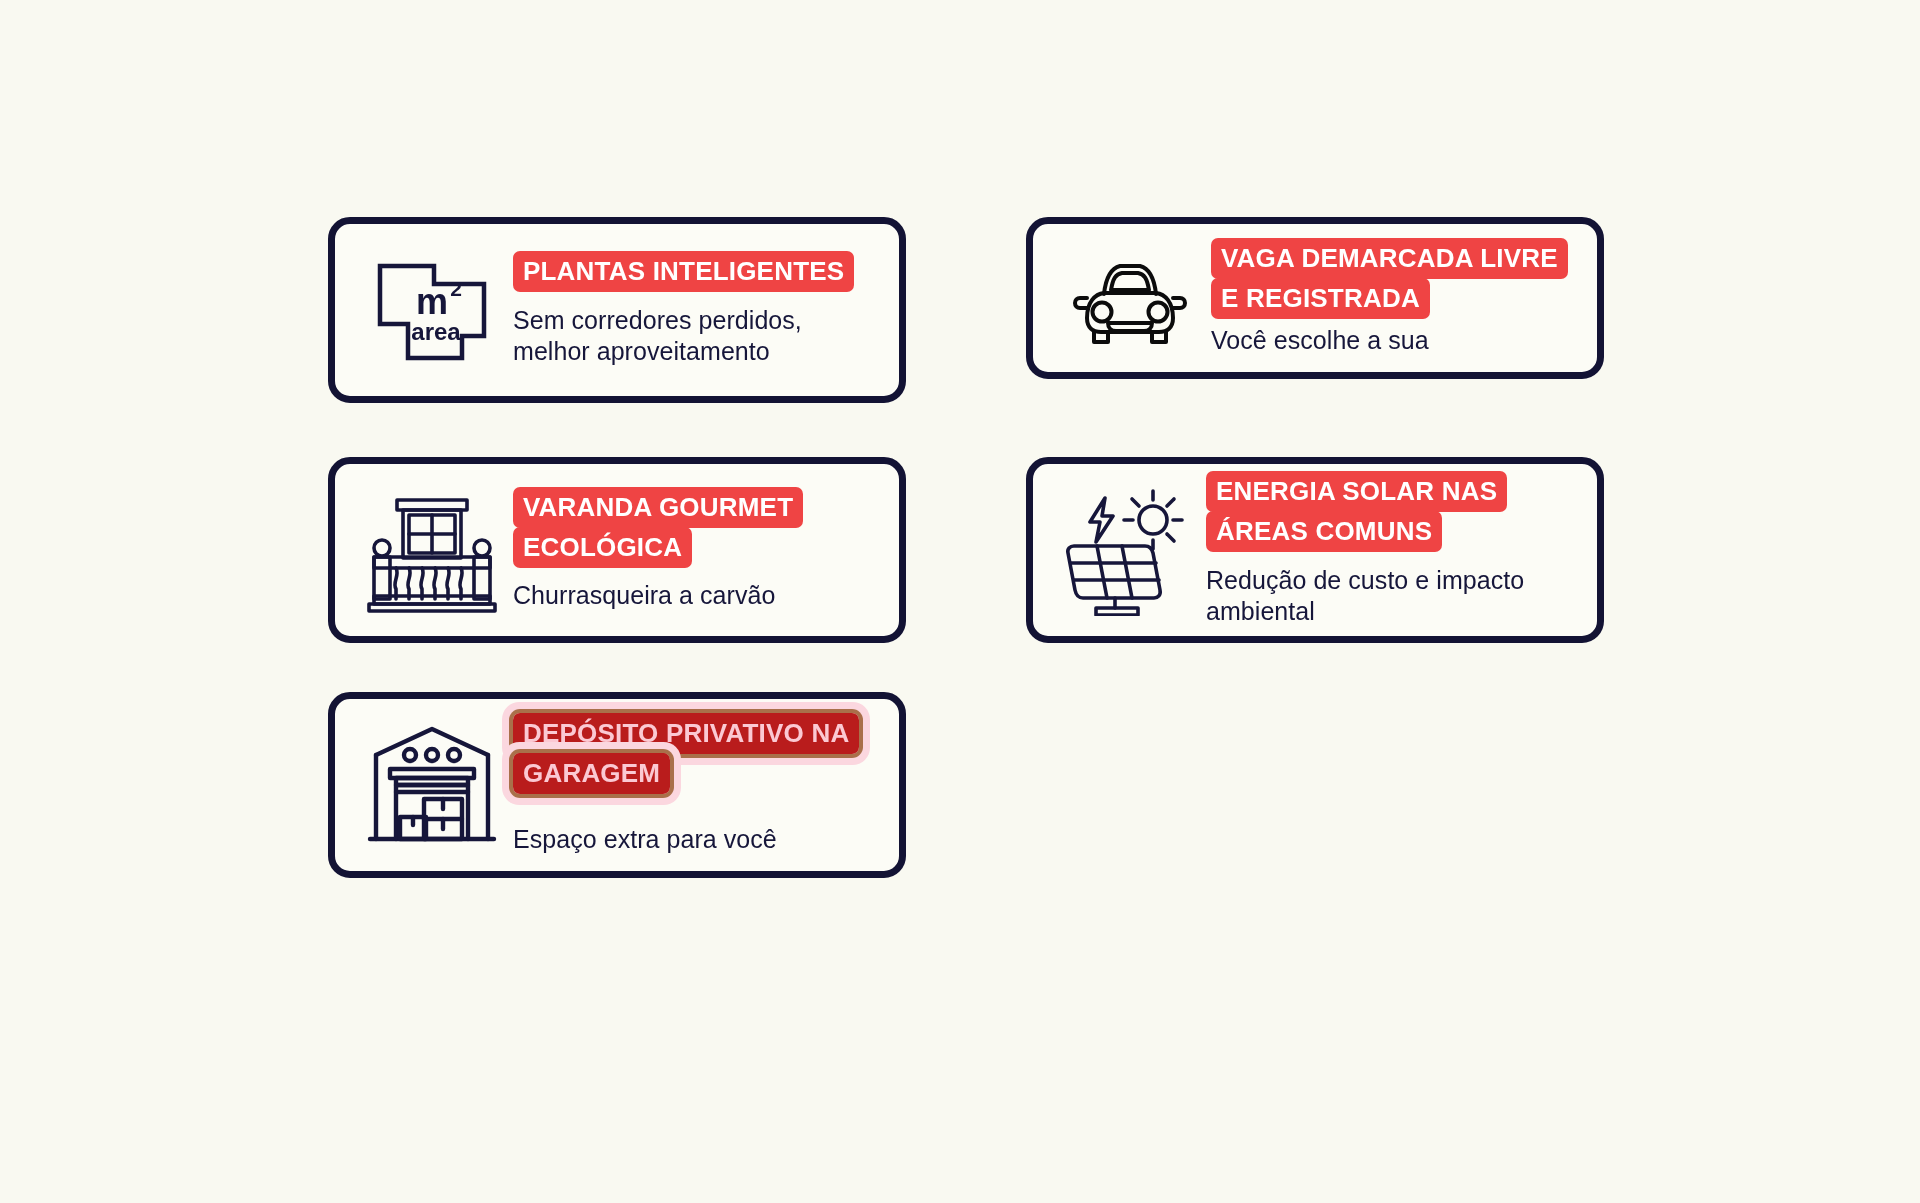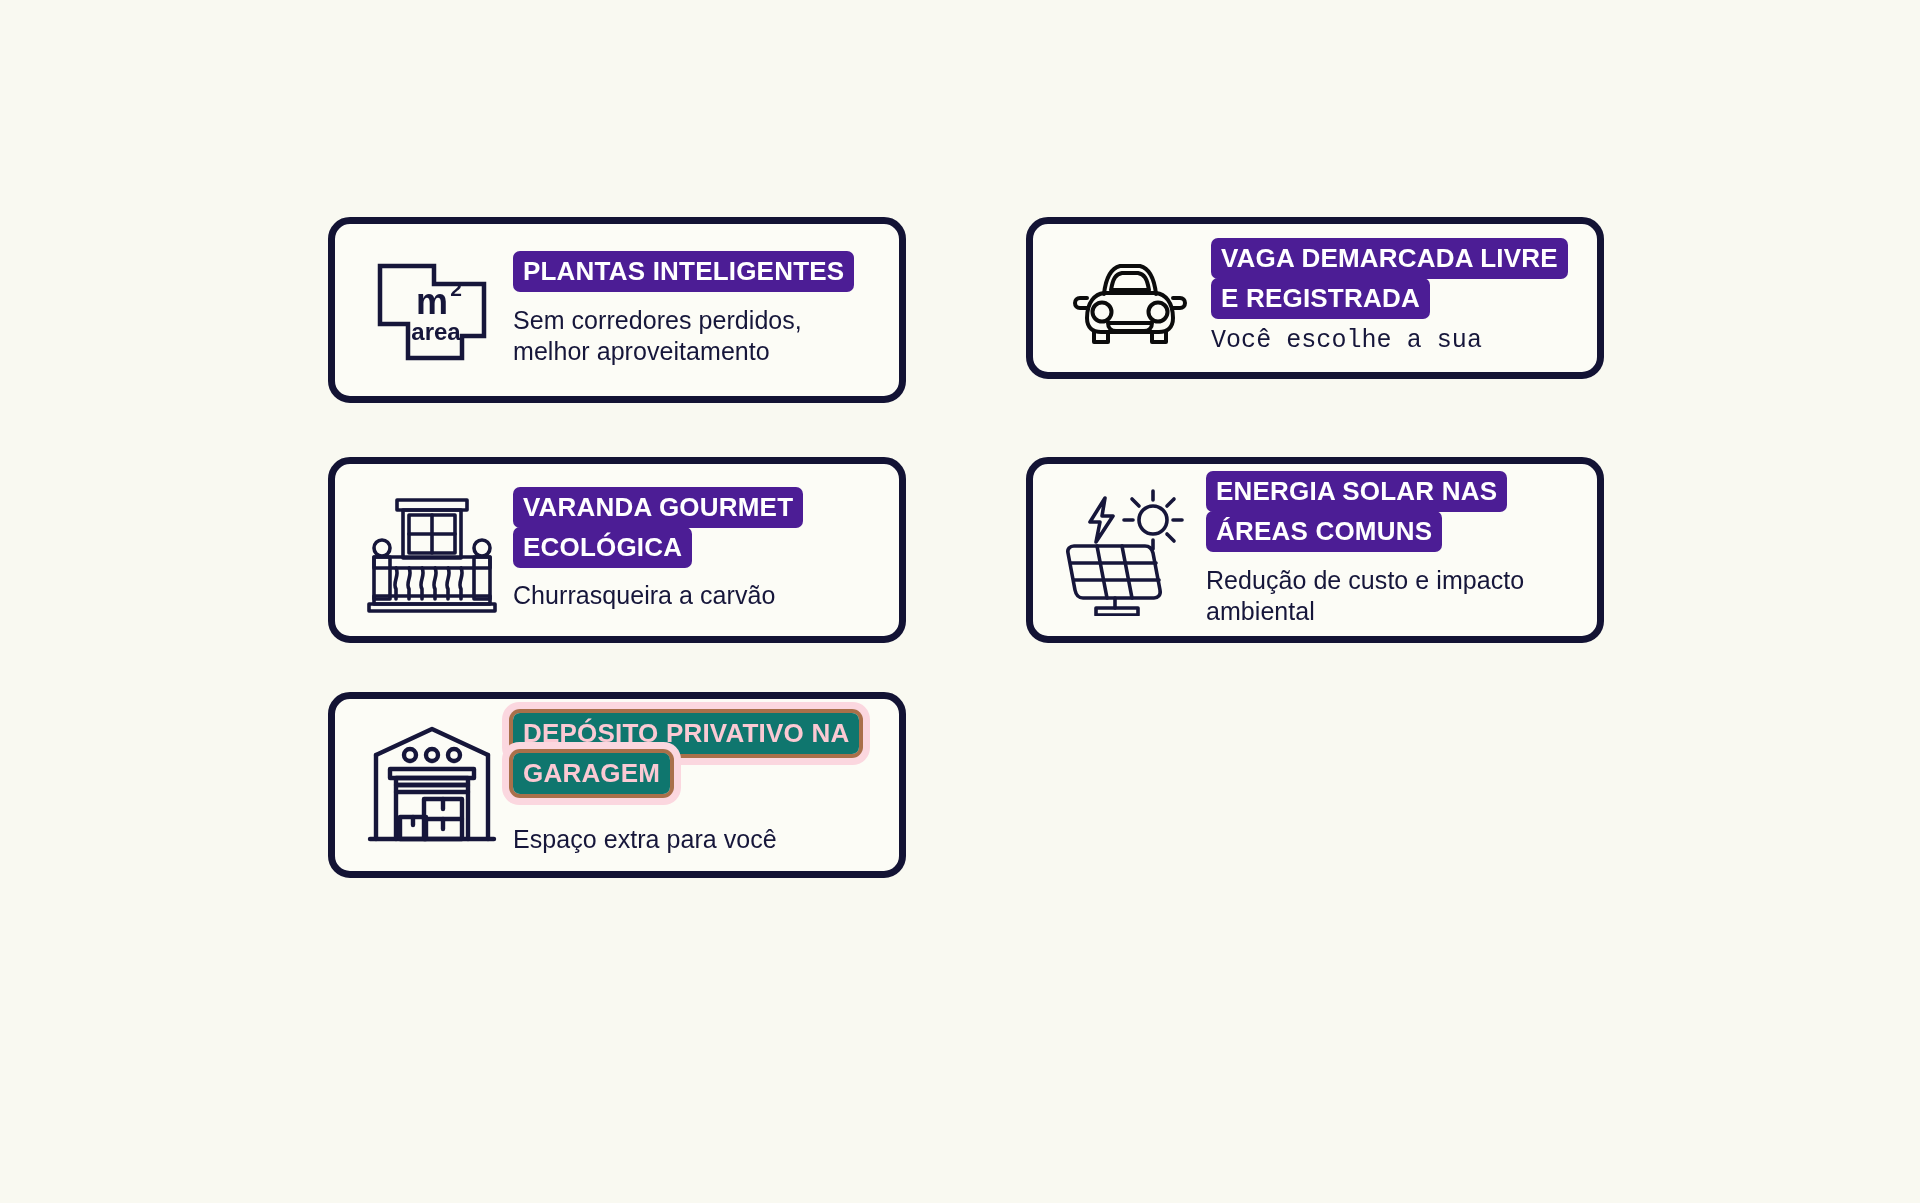--- a/index.html
+++ b/index.html
@@ -62,46 +62,46 @@
   
   .badge {
     font-size: 26px;
     font-weight: 700;
     line-height: 1.52;
     letter-spacing: 0.2px;
     color: #FFFFFF;
     max-width: 370px;
   }
   .badge > span {
-    background: #4c1d95;
+    background: #ef4444;
     border-radius: 7px;
     box-decoration-break: clone;
     -webkit-box-decoration-break: clone;
     padding: 5px 10px 6px 10px;
   }
 
   
   .badge.focused > span {
-    background: #0f766e;
+    background: #b91c1c;
     color: #FBC9D3;
     box-shadow:
       0 0 0 4px #A9704A,
       0 0 0 11px #FBD7DF;
   }
 
   .desc {
     margin-top: 13px;
     font-size: 25px;
     line-height: 1.26;
     color: #16163A;
     letter-spacing: 0.05px;
     max-width: 400px;
   }
   .card.c5 .desc { margin-top: 31px; }
-  .card.c2 .desc { margin-top: 7px; font-family: Liberation Mono, monospace; }
+  .card.c2 .desc { margin-top: 7px; }
 </style>
 </head>
 <body>
 
 <div class="board">
 
   <div class="card c1">
     <div class="icon-slot">
       <svg width="132" height="132" viewBox="0 0 132 132" fill="none">
         <path d="M14 22 H68 V40 H118 V92 H96 V114 H42 V80 H14 Z" stroke="#16163A" stroke-width="4.5" fill="none" stroke-linejoin="miter"></path>

